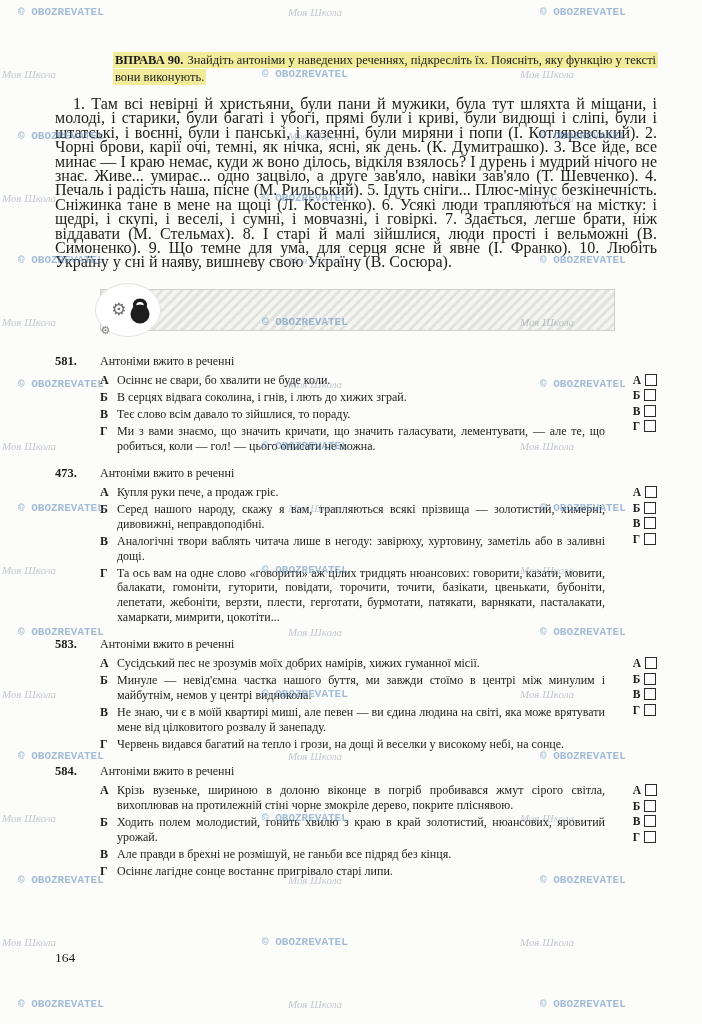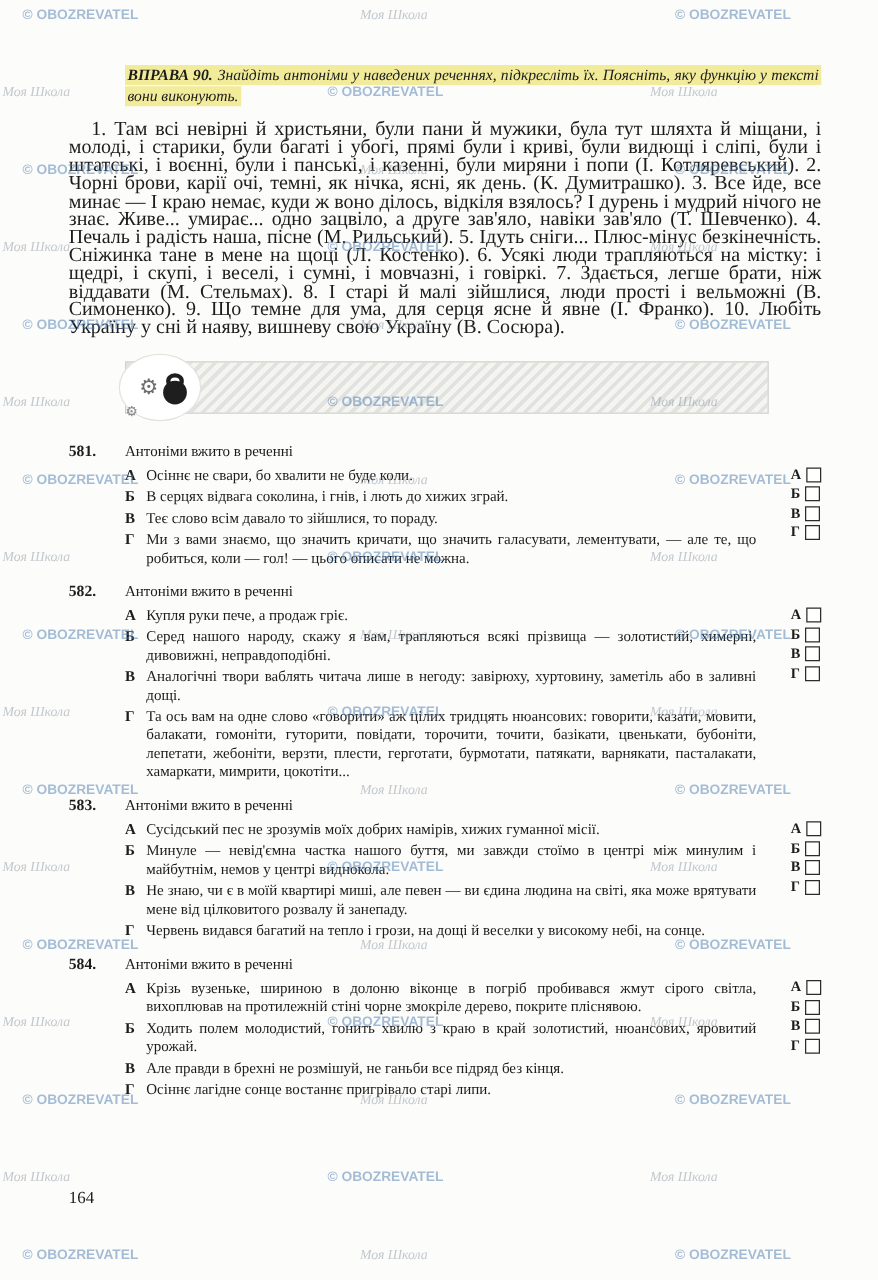--- a/index.html
+++ b/index.html
@@ -8,21 +8,21 @@
     position:relative;
     background:#fcfcfa;
     font-family:"Liberation Serif", serif;
     color:#1c1c1c;
     overflow:hidden;
   }
   .page { position:relative; width:702px; height:1024px; }
   .content { position:relative; padding:52px 45px 0 55px; z-index:1; }
 
   
-  .ex-header { margin-left:45px; font-size:12.5px; line-height:17px; text-align:justify;font-style:italic; }
+  .ex-header { margin-left:58px; font-size:12.5px; line-height:17px; text-align:justify; }
   .hl { background:#f2ec9a; padding:1px 2px; box-decoration-break:clone; -webkit-box-decoration-break:clone; }
   .ex-label { font-weight:bold; margin-right:4px; }
 
   
   .intro { margin-top:11px; font-size:16px; line-height:14.4px; text-align:justify; text-indent:18px; }
 
   
   .banner { position:relative; margin:16px 0 14px 45px; width:515px; height:48px; }
   .banner-hatch {
     position:absolute; left:0; right:0; top:3px; bottom:3px;
@@ -59,21 +59,21 @@
   .answer-col { position:absolute; right:0; top:1px; display:flex; flex-direction:column; gap:3.5px; }
   .answer-row { display:flex; align-items:center; gap:4px; font-size:11.5px; font-weight:bold; line-height:12px; }
   .answer-box { width:12px; height:12px; border:1.3px solid #2b2b2b; background:#ffffff; display:inline-block; }
 
   
   .page-number { position:absolute; left:55px; bottom:58px; font-size:13.5px; z-index:1; }
 
   
   .wm-layer { position:absolute; inset:0; pointer-events:none; z-index:4; }
   .wm { position:absolute; white-space:nowrap; font-size:11px; }
-  .wm-brand { color:#4d7eb4; font-family:Liberation Sans, sans-serif; font-weight:bold; opacity:.5; }
+  .wm-brand { color:#4d7eb4; font-family:Liberation Mono, monospace; font-weight:bold; opacity:.5; }
   .wm-school { color:#8794a2; font-style:italic; opacity:.5; }
 </style>
 </head>
 <body>
 
 <div class="page">
 
   <div class="content">
 
     <p class="ex-header">
@@ -133,21 +133,21 @@
                 <span class="answer-box"></span>
               </div>
               <div class="answer-row">
                 <span class="answer-letter">Г</span>
                 <span class="answer-box"></span>
               </div>
             </div>
           </div>
         </section>
         <section class="task">
-          <div class="task-number">582.</div>
+          <div class="task-number">473.</div>
           <div class="task-prompt">Антоніми вжито в реченні</div>
           <div class="task-body">
             <div class="options">
               <div class="option">
                 <span class="option-letter">А</span>
                 <span class="option-text">Купля руки пече, а продаж гріє.</span>
               </div>
               <div class="option">
                 <span class="option-letter">Б</span>
                 <span class="option-text">Серед нашого народу, скажу я вам, трапляються всякі прізвища — золотистий, химерні, дивовижні, неправдоподібні.</span>

